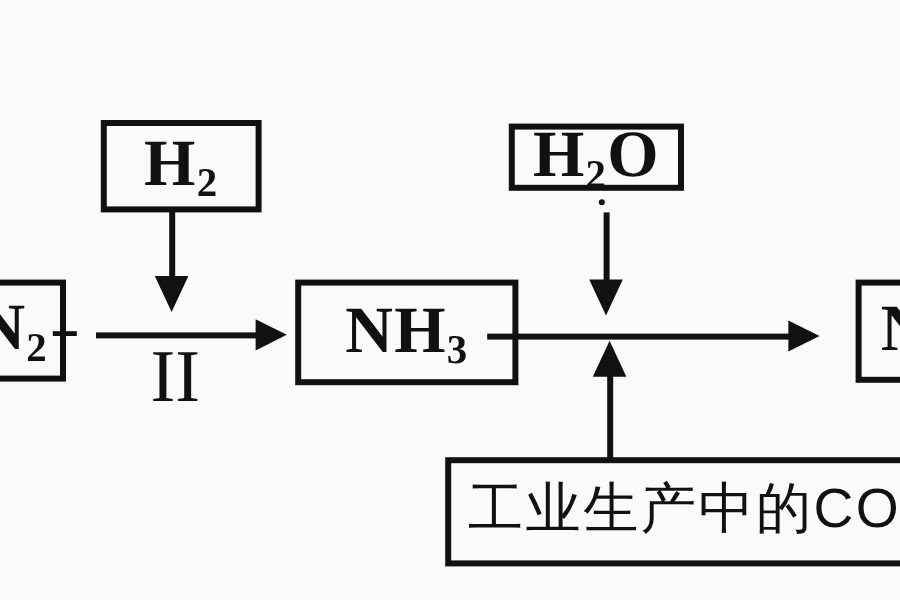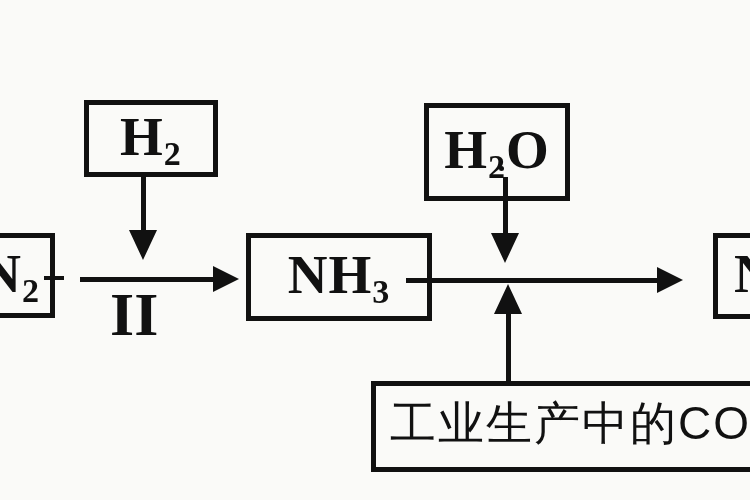--- a/index.html
+++ b/index.html
@@ -10,22 +10,22 @@
   }
   .box{
     position:absolute;box-sizing:border-box;border:5px solid #111;
     display:flex;align-items:center;justify-content:center;
     background:transparent;
   }
   .formula{font-size:55px;font-weight:bold;letter-spacing:1px;white-space:nowrap}
   .formula sub{font-size:0.62em;vertical-align:-0.28em}
   .hline,.vline{position:absolute;background:#111}
   .step-label{
-    position:absolute;font-size:62px;font-weight:bold;line-height:1;
-    text-align:left;font-family:"Liberation Serif","DejaVu Serif",serif;
+    position:absolute;font-size:62px;font-weight:normal;line-height:1;
+    text-align:center;font-family:"Liberation Serif","DejaVu Serif",serif;
   }
   .arrowhead{position:absolute;width:0;height:0}
   .head-right{border-top:13px solid transparent;border-bottom:13px solid transparent;border-left:26px solid #111}
   .head-down{border-left:14px solid transparent;border-right:14px solid transparent;border-top:30px solid #111}
   .head-up{border-left:14px solid transparent;border-right:14px solid transparent;border-bottom:30px solid #111}
   .cjk{
     font-family:"Liberation Sans","DejaVu Sans",sans-serif;
     font-size:46px;font-weight:400;letter-spacing:2px;white-space:nowrap;
   }
   .dot{position:absolute;width:5px;height:5px;background:#111;border-radius:50%}
@@ -36,21 +36,21 @@
 <div class="stage">
 
   <div class="box" style="left:-42px;top:233px;width:97px;height:85px;justify-content:flex-end;padding-right:10px">
     <span class="formula"><span>N</span><sub>2</sub><span></span></span>
   </div>
 
   <div class="box" style="left:84px;top:100px;width:134px;height:77px">
     <span class="formula"><span>H</span><sub>2</sub><span></span></span>
   </div>
 
-  <div class="box" style="left:424px;top:103px;width:146px;height:98px">
+  <div class="box" style="left:424px;top:103px;width:146px;height:56px">
     <span class="formula"><span>H</span><sub>2</sub><span>O</span></span>
   </div>
 
   <div class="dot" style="left:499px;top:166px"></div>
 
   <div class="box" style="left:246px;top:233px;width:186px;height:88px">
     <span class="formula"><span>NH</span><sub>3</sub><span></span></span>
   </div>
 
   <div class="box" style="left:713px;top:233px;width:90px;height:86px;justify-content:flex-start;padding-left:16px">

